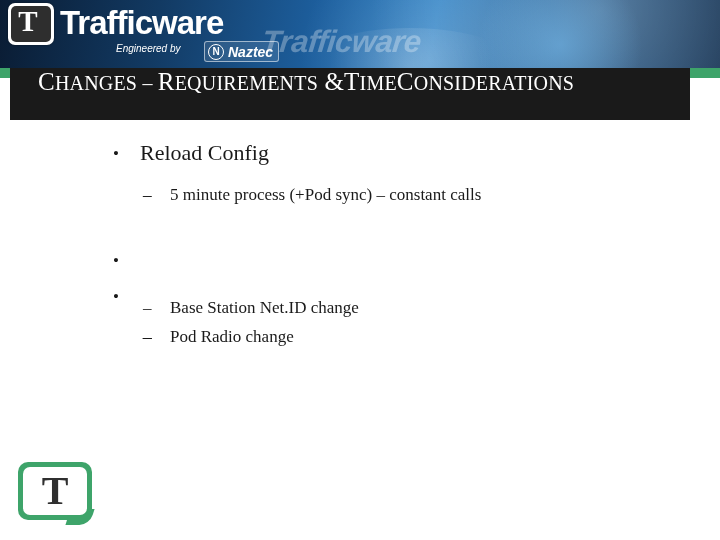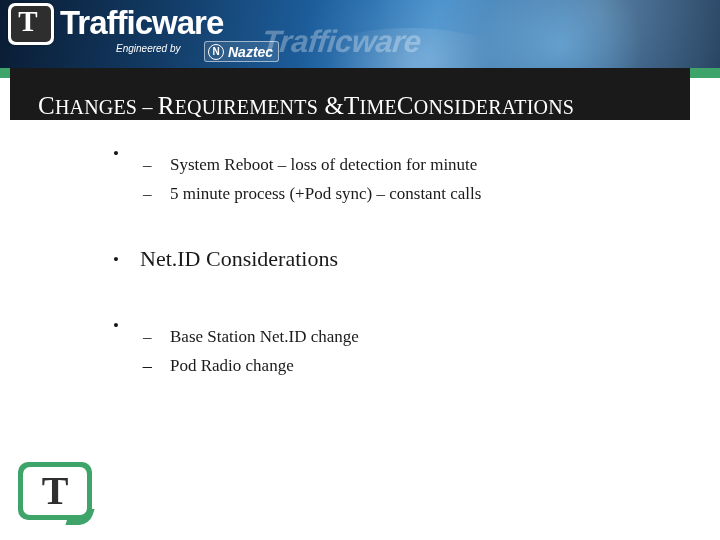--- a/index.html
+++ b/index.html
@@ -139,21 +139,21 @@
   }
 
   
   .title-bar {
     position: absolute;
     left: 10px; top: 68px;
     width: 680px;
     height: 52px;
     background: #1a1a1a;
     display: flex;
-    align-items: flex-end;
+    align-items: flex-start;
   }
   .title-green-left {
     position: absolute;
     left: 0; top: 68px;
     width: 10px; height: 10px;
     background: #3ea46a;
   }
   .title-green-right {
     position: absolute;
     left: 690px; top: 68px;
@@ -281,36 +281,35 @@
 <div class="title-bar">
   <div class="title-text"><span class="scb">C</span><span class="sc">hanges</span><span class="sc"> – </span><span class="scb">R</span><span class="sc">equirements</span><span class="scb"> &amp;</span><span class="scb">T</span><span class="sc">ime</span><span class="scb">C</span><span class="sc">onsiderations</span></div>
 </div>
 
 <div class="content">
 
   <div class="spacer-sm"></div>
 
   <div class="l1-item">
     <span class="bullet">•</span>
+    <span>Reload Config</span>
   </div>
   <div class="spacer-sm"></div>
   <div class="l2-item">
     <span class="dash">–</span>
-    <span>System Reboot – loss of detection for minute</span>
   </div>
   <div class="l2-item">
     <span class="dash">–</span>
     <span>5 minute process (+Pod sync) – constant calls</span>
   </div>
 
   <div class="spacer-lg"></div>
 
   <div class="l1-item">
     <span class="bullet">•</span>
-    <span>Net.ID Considerations</span>
   </div>
 
   <div class="spacer-lg"></div>
 
   <div class="l1-item">
     <span class="bullet">•</span>
   </div>
   <div class="spacer-sm"></div>
   <div class="l2-item">
     <span class="dash">–</span>

